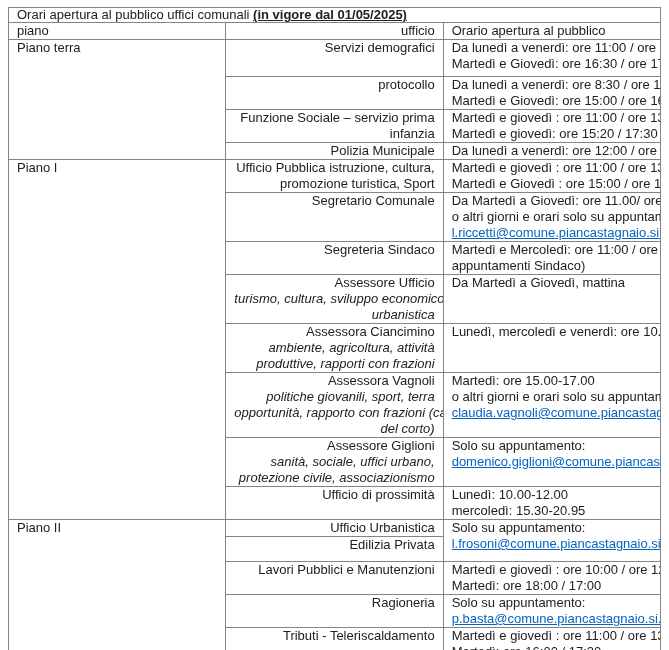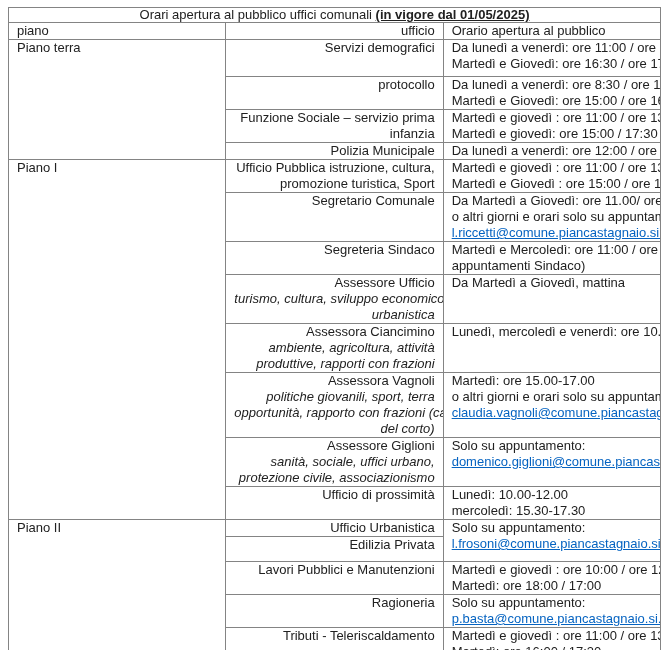--- a/index.html
+++ b/index.html
@@ -22,21 +22,20 @@
   td {
     border: 1px solid #848484;
     vertical-align: top;
     padding: 0 8px;
     overflow: hidden;
   }
   td.c1 { width: 99px; border-radius: 8px; }
   td.c2 { width: 199px; text-align: right; }
   td.c3 { width: 307px; }
   tr.title-row td {
-    text-align: center;
     height: 14px;
     line-height: 14px;
     white-space: nowrap;
   }
   .hl {
     font-weight: bold;
     text-decoration: underline;
   }
   .sub { font-style: italic; }
   a.email {
@@ -81,21 +80,21 @@
       <div class="line">Martedì e Giovedì: ore 15:00 / ore 16:00</div>
     </td>
   </tr>
   <tr style="height:32px">
     <td class="c2">
       <div class="line">Funzione Sociale – servizio prima</div>
       <div class="line">infanzia</div>
     </td>
     <td class="c3">
       <div class="line">Martedì e giovedì : ore 11:00 / ore 13:00</div>
-      <div class="line">Martedì e giovedì: ore 15:00 / 17:30</div>
+      <div class="line">Martedì e giovedì: ore 15:20 / 17:30</div>
     </td>
   </tr>
   <tr style="height:16px">
     <td class="c2">
           <div class="line">Polizia Municipale</div>
         </td>
     <td class="c3">
       <div class="line">Da lunedì a venerdì: ore 12:00 / ore 13:00</div>
     </td>
   </tr>
@@ -173,21 +172,21 @@
       <div class="line">Solo su appuntamento:</div>
       <div class="line"><a class="email">domenico.giglioni@comune.piancastagnaio.si.it</a></div>
     </td>
   </tr>
   <tr style="height:32px">
     <td class="c2">
           <div class="line">Ufficio di prossimità</div>
         </td>
     <td class="c3">
       <div class="line">Lunedì: 10.00-12.00</div>
-      <div class="line">mercoledì: 15.30-17.30</div>
+      <div class="line">mercoledì: 15.30-20.95</div>
     </td>
   </tr>
 
   <tr style="height:16px">
     <td class="c1" rowspan="5">Piano II</td>
     <td class="c2">
           <div class="line">Ufficio Urbanistica</div>
         </td>
     <td class="c3" rowspan="2">
       <div class="line">Solo su appuntamento:</div>

